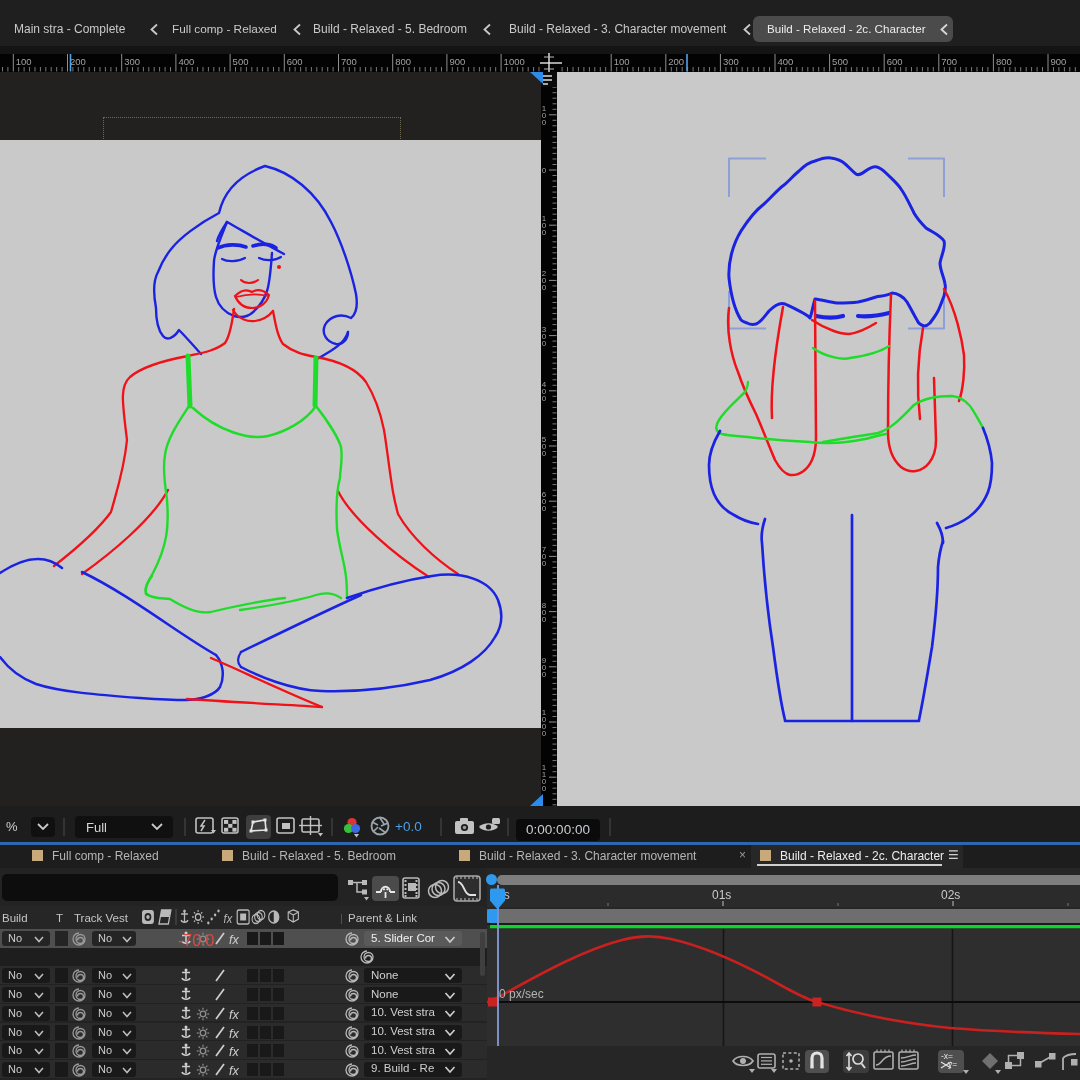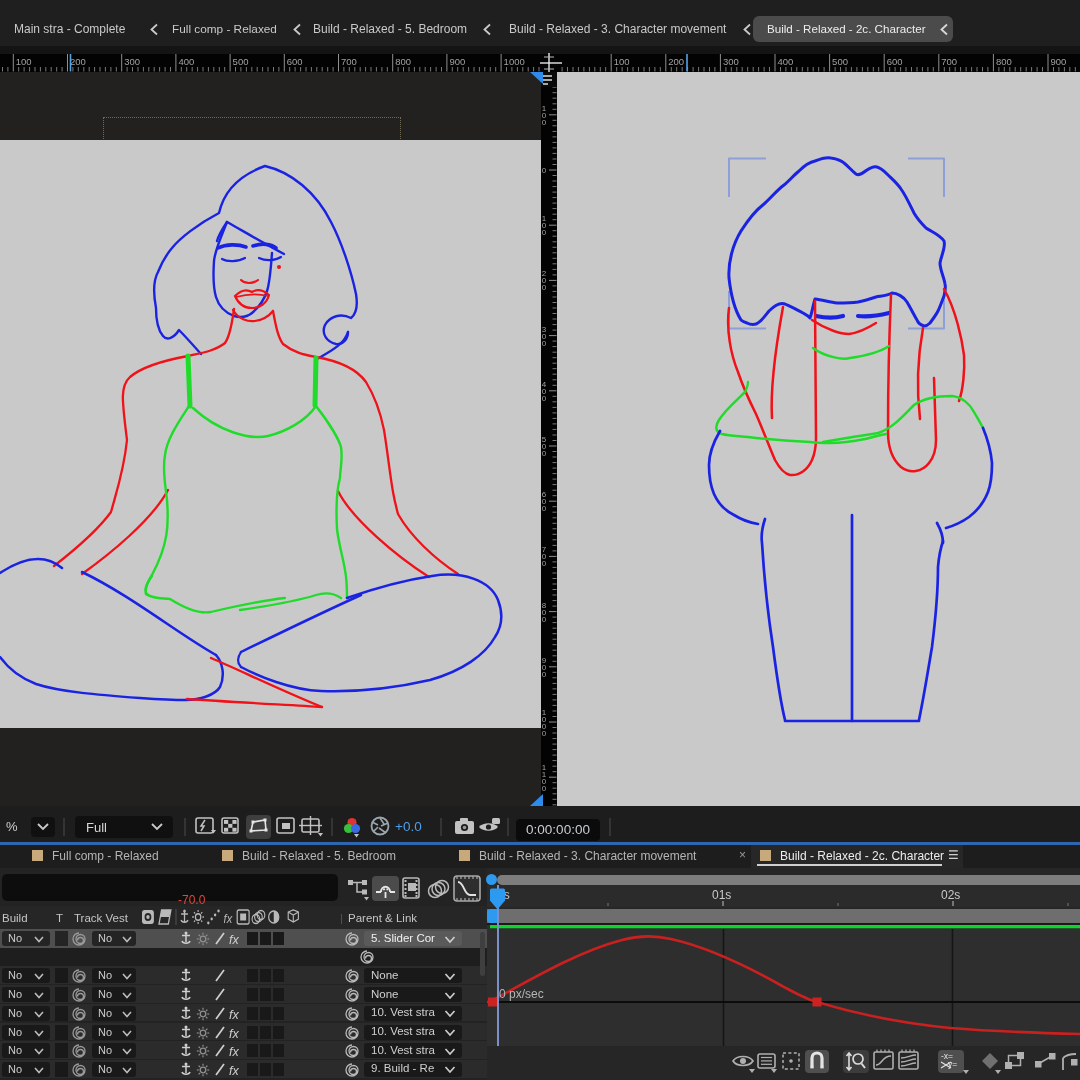--- a/index.html
+++ b/index.html
@@ -692,21 +692,21 @@
 <div class="abs" style="left:273px;top:932.0px;width:11px;height:13px;background:#191919;"></div>
 <svg class="abs" style="left:345px;top:932.0px;" width="14" height="14" viewBox="0 0 14 14">
       <path d="M7,1 A6,6 0 1 0 13,7 A4.5,4.5 0 1 0 8.5,11.5 A3,3 0 1 0 5.5,8.5" fill="none" stroke="#b9b9b9" stroke-width="1.3"></path>
     </svg>
 <div class="abs" style="left:364px;top:931.0px;width:98px;height:15px;background:#5a5a5a;border-radius:3px;"></div>
 <div class="abs tx" style="left:371px;top:931.5px;font-size:11.5px;color:#f0f0f0;">5. Slider Cor</div>
 <svg class="abs" style="left:444px;top:935.5px;" width="12" height="8" viewBox="0 0 12 8">
       <path d="M1.5,1 L6,6 L10.5,1" stroke="#ccc" stroke-width="1.7" fill="none"></path>
     </svg>
 <div class="abs" style="left:0;top:947.7px;width:487px;height:18.7px;background:#1e1e1e;"></div>
-<div class="abs tx" style="left:178px;top:893px;font-size:12px;color:#e0473d;">-70.0</div>
+<div class="abs tx" style="left:178px;top:932px;font-size:16px;color:#e0473d;">-70.0</div>
 <svg class="abs" style="left:360px;top:949.7px;" width="14" height="14" viewBox="0 0 14 14">
       <path d="M7,1 A6,6 0 1 0 13,7 A4.5,4.5 0 1 0 8.5,11.5 A3,3 0 1 0 5.5,8.5" fill="none" stroke="#b9b9b9" stroke-width="1.3"></path>
     </svg>
 <div class="abs" style="left:0;top:966.4px;width:487px;height:18.7px;background:#2b2b2b;border-bottom:1px solid #222;"></div>
 <div class="abs" style="left:2px;top:968.4px;width:48px;height:15px;background:#191919;border-radius:3px;"></div>
 <div class="abs tx" style="left:8px;top:969.4px;font-size:11px;color:#ccc;">No</div>
 <svg class="abs" style="left:34px;top:973.4px;" width="10" height="7" viewBox="0 0 10 7">
       <path d="M1,1 L5,5.5 L9,1" stroke="#bbb" stroke-width="1.6" fill="none"></path>
     </svg>
 <div class="abs" style="left:55px;top:968.4px;width:13px;height:15px;background:#191919;"></div>

